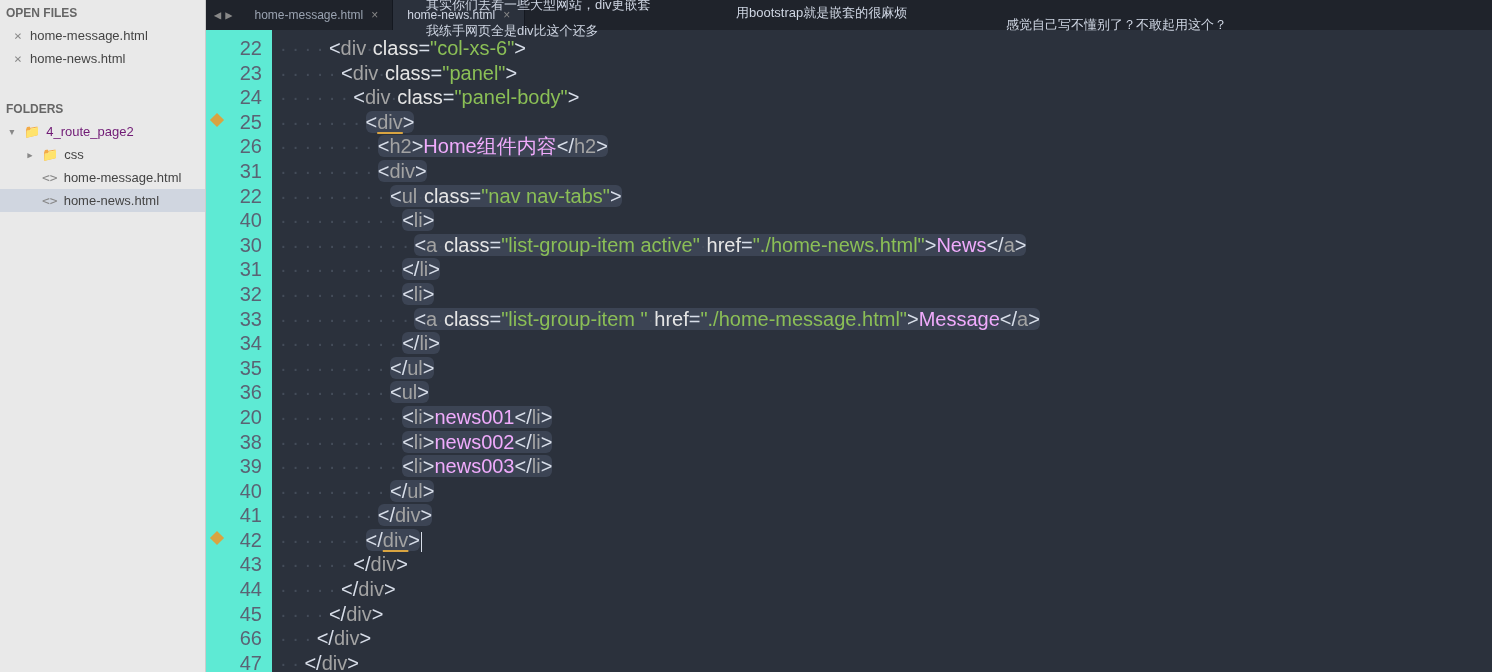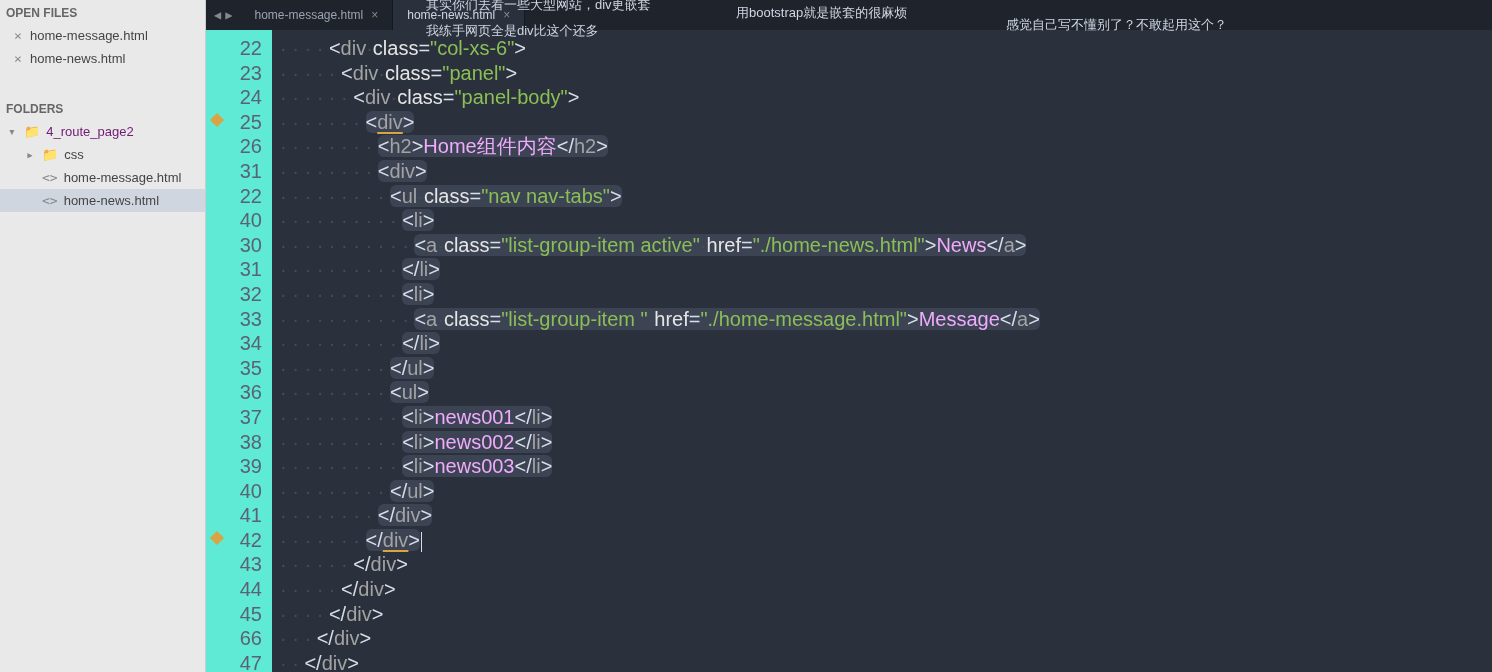--- a/index.html
+++ b/index.html
@@ -116,21 +116,21 @@
         <div class="gut-line">31</div>
         <div class="gut-line">22</div>
         <div class="gut-line">40</div>
         <div class="gut-line">30</div>
         <div class="gut-line">31</div>
         <div class="gut-line">32</div>
         <div class="gut-line">33</div>
         <div class="gut-line">34</div>
         <div class="gut-line">35</div>
         <div class="gut-line">36</div>
-        <div class="gut-line">37</div>
+        <div class="gut-line">20</div>
         <div class="gut-line">38</div>
         <div class="gut-line">39</div>
         <div class="gut-line">40</div>
         <div class="gut-line">41</div>
         <div class="gut-line">42<span class="gut-mark"></span></div>
         <div class="gut-line">43</div>
         <div class="gut-line">44</div>
         <div class="gut-line">45</div>
         <div class="gut-line">66</div>
         <div class="gut-line">47</div>

